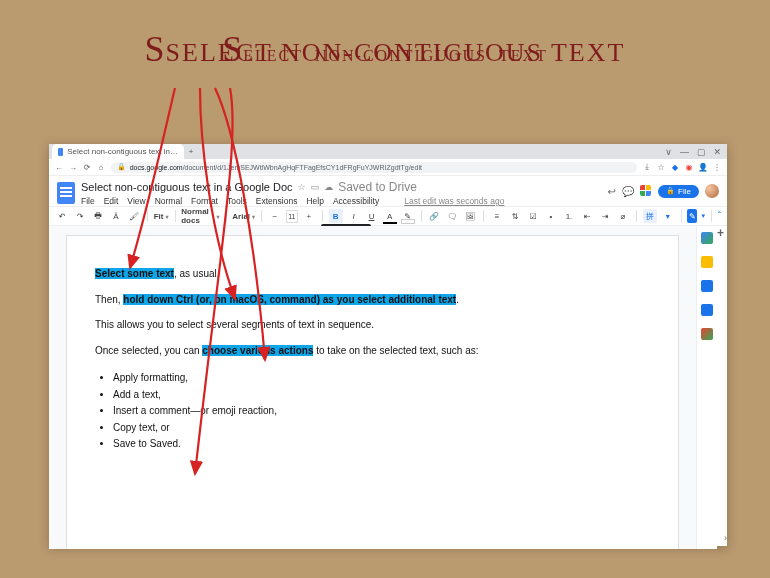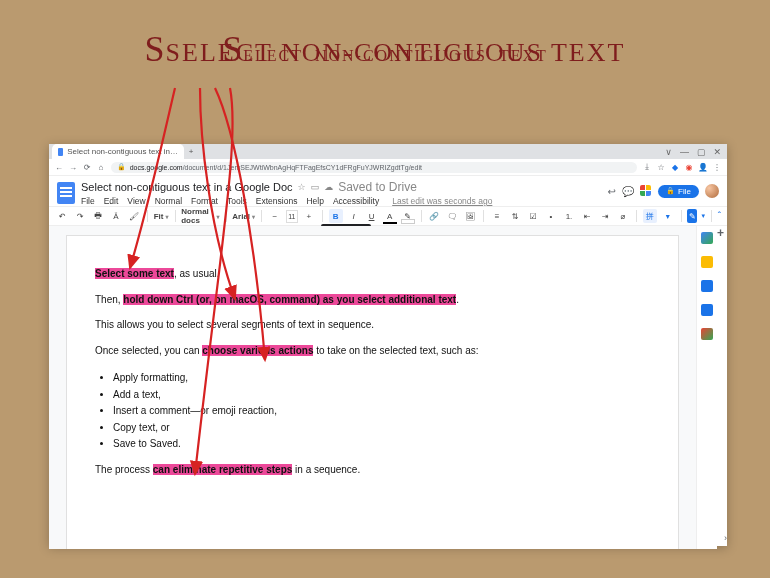--- a/index.html
+++ b/index.html
@@ -135,21 +135,21 @@
     font-size: 10px; color:#333;
   }
   .doc-title { font-size: 11px; color: #202124; }
   .title-ico { color:#888; font-size:9px;}
   .saved { color:#888; font-size:12px;}
   .menubar {
     display: flex; gap: 9px;
     font-size: 8.5px; color: #333;
     margin-top: 2px;
   }
-  .menubar .lastedit { color: #888; text-decoration: underline; margin-left: 4px;}
+  .menubar .lastedit { color: #888; text-decoration: underline; margin-left: 16px;}
   .header-right {
     display:flex; align-items:center; gap:6px;
     margin-top: 4px;
   }
   .meet-ico {
     width:12px; height:12px; position:relative;
   }
   .meet-ico span.g { position:absolute; width:5px; height:5px;}
   .g1{background:#ea4335;left:0;top:0;border-top-left-radius:2px;}
   .g2{background:#fbbc04;left:6px;top:0;border-top-right-radius:2px;}
@@ -232,21 +232,21 @@
     height: 360px;
     box-shadow: 0 0 0 1px #e0e0e0;
     font-size: 10px;
     line-height: 1.55;
     color:#111;
   }
   .page p { margin: 0 0 10px 0;}
   .page ul { margin: 12px 0 10px 18px; padding:0;}
   .page li { margin: 0 0 1px 0;}
   .hl {
-    background:#ec4899;
+    background:#0ea5e9;
     font-weight:bold;
   }
   
   .sidepanel {
     width: 20px;
     border-left: 1px solid #eee;
     background:#fff;
     display:flex; flex-direction:column;
     align-items:center;
     gap: 12px;
@@ -421,21 +421,20 @@
           <p><span>Then, </span><span class="hl">hold down Ctrl (or, on macOS, command) as you select additional text</span><span>.</span></p>
           <p>This allows you to select several segments of text in sequence.</p>
           <p><span>Once selected, you can </span><span class="hl">choose various actions</span><span> to take on the selected text, such as:</span></p>
           <ul>
             <li>Apply formatting,</li>
             <li>Add a text,</li>
             <li>Insert a comment—or emoji reaction,</li>
             <li>Copy text, or</li>
             <li>Save to Saved.</li>
           </ul>
-          <p><span>The process </span><span class="hl">can eliminate repetitive steps</span><span> in a sequence.</span></p>
         </div>
       </div>
       <div class="sidepanel">
         <div class="sp-item sp-cal"></div>
         <div class="sp-item sp-keep"></div>
         <div class="sp-item sp-tasks"></div>
         <div class="sp-item sp-contacts"></div>
         <div class="sp-item sp-maps"></div>
         </div>
         <div class="sp-item sp-maps"></div>

